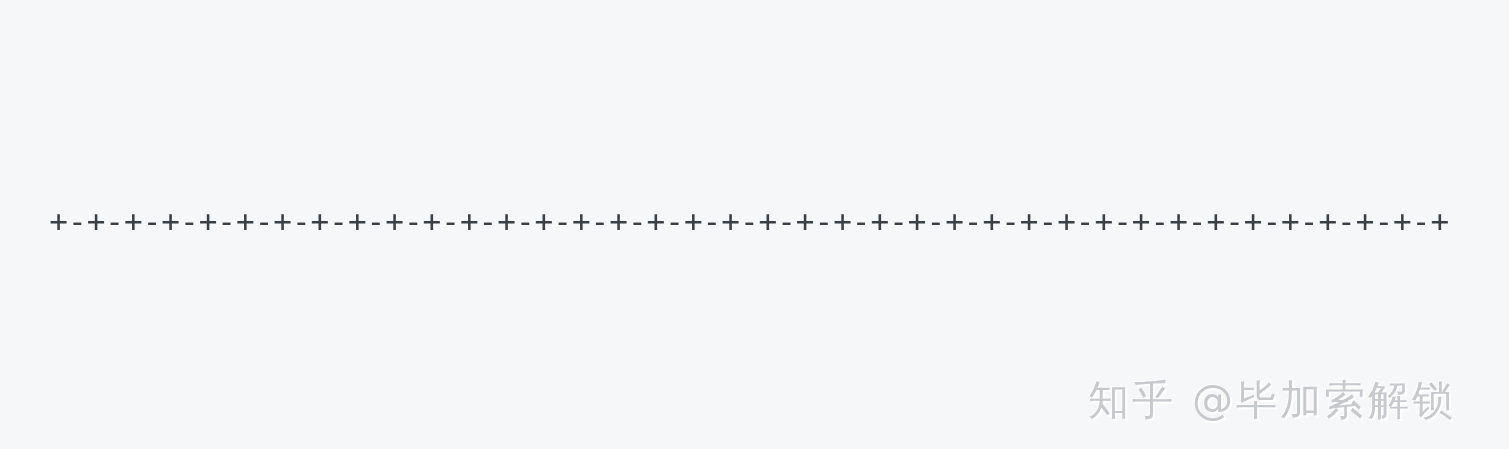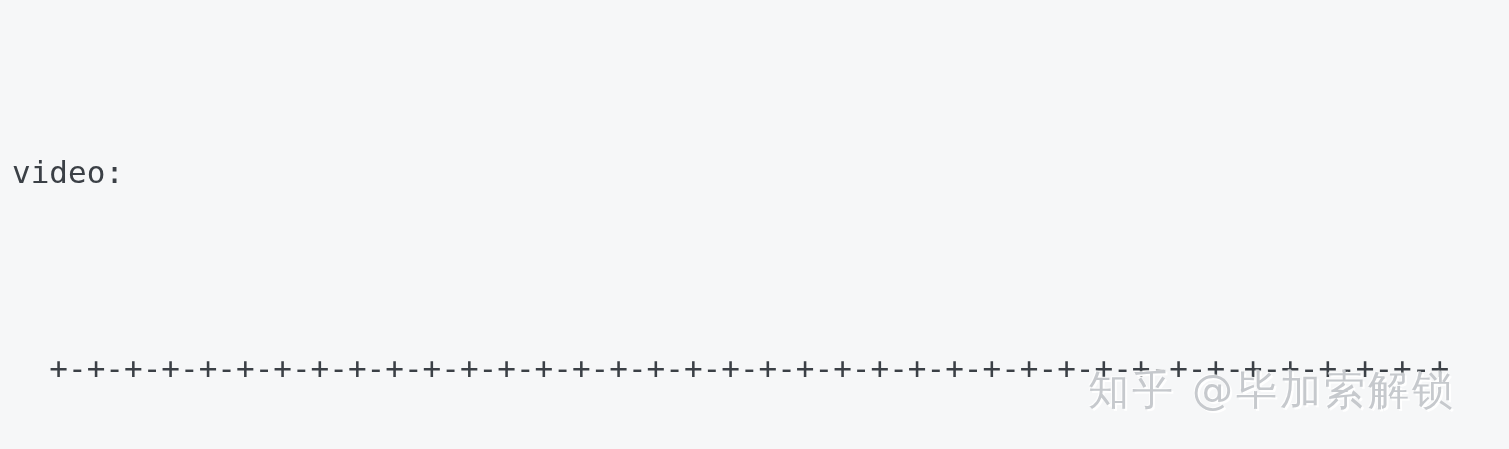--- a/index.html
+++ b/index.html
@@ -22,37 +22,36 @@
     white-space: pre;
     padding: 1px 0 0 12px;
   }
   .line {
     min-height: 49px;
     white-space: pre;
   }
   .watermark {
     position: absolute;
     left: 1088px;
-    top: 363px;
+    top: 373px;
     font-family: "DejaVu Sans", sans-serif;
     font-size: 41px;
     letter-spacing: 3px;
     white-space: nowrap;
     color: var(--watermark, #c6c9cd);
     text-shadow: 2px 2px 0 #ffffff, -1px -1px 1px rgba(255,255,255,0.8);
     user-select: none;
   }
 </style>
 </head>
 <body>
 
 <div class="page">
   <div class="code">
 
-    <div class="line"><span>video:</span></div>
 
     <div class="line"><span>  +-+-+-+-+-+-+-+-+-+-+-+-+-+-+-+-+-+-+-+-+-+-+-+-+-+-+-+-+-+-+-+-+-+-+-+-+-+</span></div>
 
     
 
     
 
     
 
     

